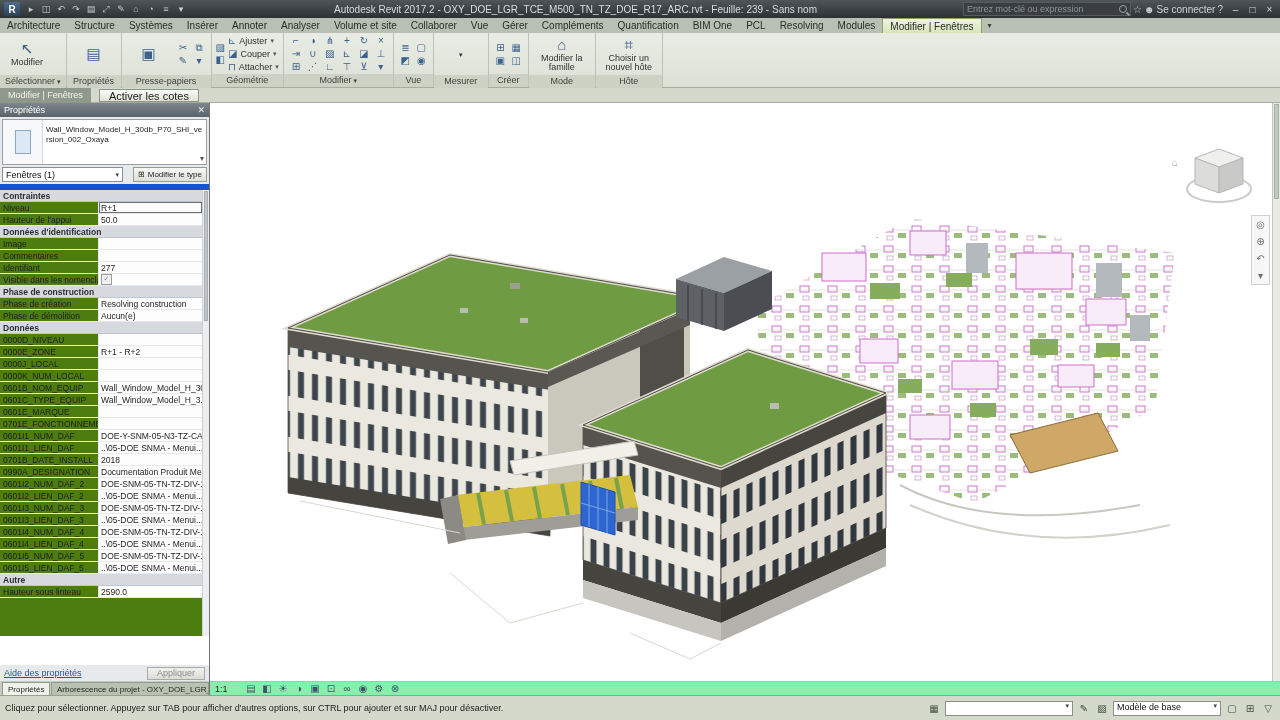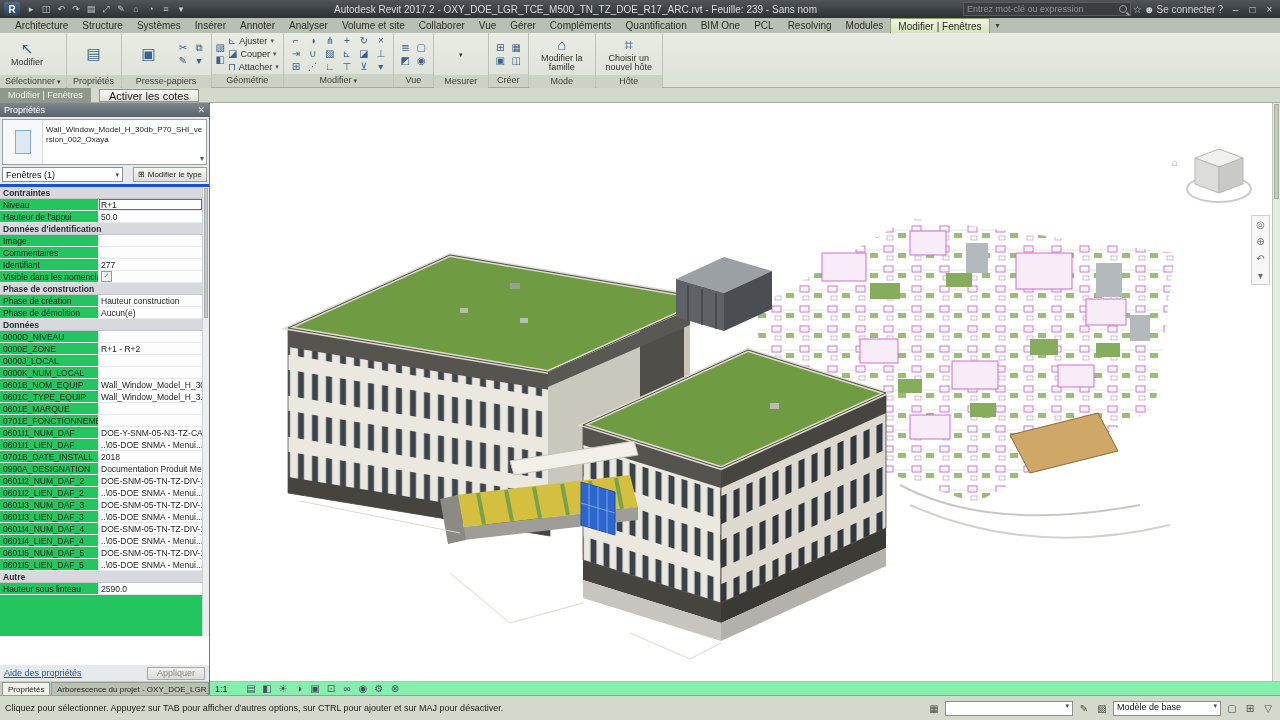--- a/index.html
+++ b/index.html
@@ -19,21 +19,21 @@
   .searchbox{display:flex;align-items:center;background:#3a3e41;border:1px solid #585c5f;height:14px;width:168px;
     padding:0 3px;color:#8f959a;font-size:9px;gap:3px}
   .searchbox .ph{flex:1;white-space:nowrap;overflow:hidden}
   .mag{width:8px;height:8px;border:1.5px solid #9aa0a4;border-radius:50%;position:relative;flex:0 0 auto}
   .mag::after{content:"";position:absolute;width:4px;height:1.5px;background:#9aa0a4;transform:rotate(45deg);left:6px;top:7px}
   .tic2{font-size:10px;color:#c9ced2}
   .winbtns{display:flex;gap:4px;font-size:10px;color:#d5d8da;margin-left:4px}
   .winbtns span{width:13px;text-align:center}
 
   
-  .tabbar{height:15px;background:#b7c0b3;display:flex;align-items:flex-end;padding-left:8px;flex:0 0 auto}
+  .tabbar{height:15px;background:#b7c0b3;display:flex;align-items:flex-end;padding-left:0;flex:0 0 auto}
   .tabs{display:flex;height:15px}
   .tab{padding:0 7px;font-size:10px;color:#282d25;display:flex;align-items:center;height:15px;white-space:nowrap}
   .tab.t-ctx{background:linear-gradient(#f0f4e4,#d7e4b9);border:1px solid #8fa06e;border-bottom:none}
   .tab-extra{margin-left:6px;font-size:8px;color:#3c4138;display:flex;align-items:center;height:15px}
 
   
   .ribbon{height:55px;background:linear-gradient(#e9ece4,#dce1d6);display:flex;border-bottom:1px solid #a6ad9f;flex:0 0 auto}
   .rpanel{display:flex;flex-direction:column;border-right:1px solid #bcc3b6}
   .rp-body{flex:1;display:flex;align-items:center;padding:1px 4px;gap:4px}
   .rp-label{height:13px;background:#ccd2c4;font-size:9px;color:#3c4138;text-align:center;line-height:13px;
@@ -72,21 +72,21 @@
   .type-img{width:40px;border-right:1px solid #d7dadd;background:#f7f8f9;display:flex;align-items:center;justify-content:center}
   .type-img .glass{width:16px;height:24px;border:1px solid #8aa8c8;background:#dce8f4}
   .type-name{flex:1;font-size:8px;padding:5px 3px 0 3px;color:#1d1d1d;line-height:10px;word-break:break-all;overflow:hidden}
   .type-arrow{position:absolute;right:2px;bottom:1px;font-size:8px;color:#555}
   .filter-row{display:flex;gap:10px;padding:0 2px 2px 2px;align-items:center}
   .combo{flex:1;height:15px;background:#fff;border:1px solid #8a8f94;display:flex;align-items:center;
     justify-content:space-between;font-size:9px;padding:0 3px;color:#111}
   .combo .arr{font-size:7px;color:#444}
   .edit-type{height:15px;font-size:8px;background:linear-gradient(#f8f8f5,#dfdfd8);border:1px solid #999e94;
     display:flex;align-items:center;gap:3px;padding:0 4px;color:#222;white-space:nowrap}
-  .pgrid{background:#22c55e;border-top:3px solid #1d4ed8;position:relative;height:452px;overflow:hidden}
+  .pgrid{background:#4d7c0f;border-top:6px solid #1d4ed8;position:relative;height:452px;overflow:hidden}
   .prow{display:flex;height:12px;border-bottom:1px solid #e7e9eb;align-items:center}
   .plabel{width:98px;padding:0 3px;color:#1e1e1e;white-space:nowrap;overflow:hidden;font-size:8.5px;flex:0 0 auto}
   .pval{flex:1;border-left:1px solid #e7e9eb;height:100%;display:flex;align-items:center;padding:0 2px;
     font-size:8.5px;white-space:nowrap;overflow:hidden;background:#fdfdfd;color:#1e1e1e;margin-right:7px}
   .prow.t-group{background:#d6dadf;border-bottom:1px solid #c2c6cb}
   .prow.t-group .plabel{width:auto;flex:1;font-weight:bold;color:#2b2f33}
   .prow.t-sel .pval{box-shadow:inset 0 0 0 1px #6e6e6e}
   .prow.t-check .pval::before{content:"✓";font-size:7px;width:9px;height:9px;border:1px solid #9a9a9a;
     background:#eef0f1;color:#8a8a8a;line-height:8px;text-align:center;display:block}
   .pscroll{position:absolute;right:0;top:0;bottom:0;width:7px;background:#eceef0;border-left:1px solid #cdd0d3}
@@ -446,21 +446,21 @@
               <div class="pval"></div>
             </div>
 
             <div class="prow t-group">
               <div class="plabel">Phase de construction</div>
 
             </div>
 
             <div class="prow">
               <div class="plabel">Phase de création</div>
-              <div class="pval">Hauteur construction</div>
+              <div class="pval">Resolving construction</div>
             </div>
 
             <div class="prow">
               <div class="plabel">Phase de démolition</div>
               <div class="pval">Aucun(e)</div>
             </div>
 
             <div class="prow t-group">
               <div class="plabel">Données</div>
 

